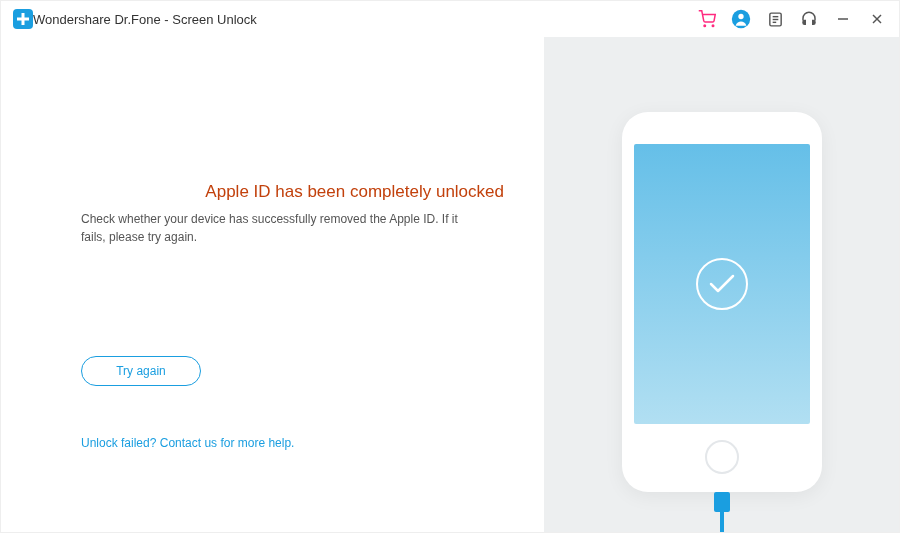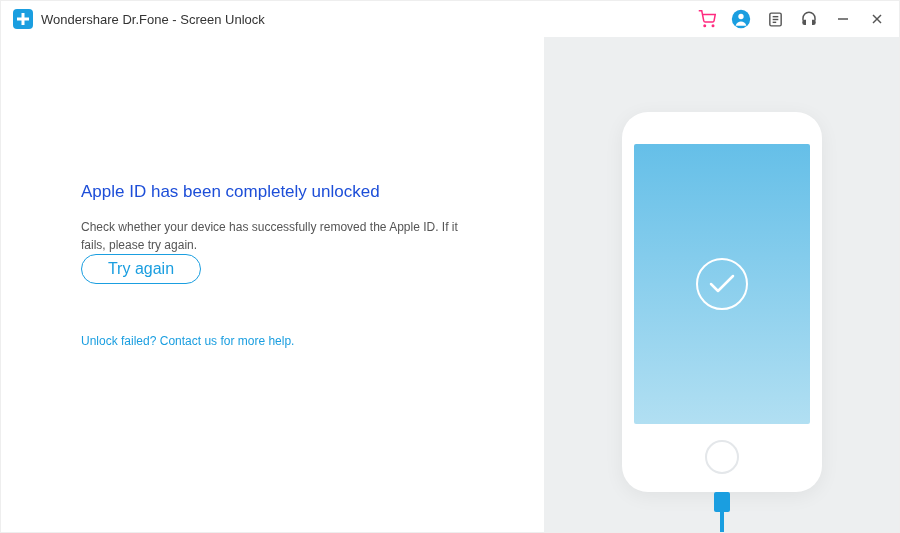--- a/index.html
+++ b/index.html
@@ -16,21 +16,21 @@
     background: #fff;
     border: 1px solid #eee;
     display: flex;
     flex-direction: column;
   }
   .titlebar {
     height: 36px;
     display: flex;
     align-items: center;
     padding: 0 12px;
-    gap: 8px;
+    gap: 0;
   }
   .app-logo {
     width: 20px;
     height: 20px;
     flex-shrink: 0;
   }
   .app-title {
     font-size: 13px;
     color: #333;
     flex-grow: 1;
@@ -54,42 +54,44 @@
     position: relative;
   }
   .left-pane {
     flex: 1;
     padding: 145px 40px 40px 80px;
     display: flex;
     flex-direction: column;
   }
   .heading {
     font-size: 17px;
-    color: #1d4ed8;
+    color: #c2410c;
     font-weight: 500;
-    margin-bottom: 16px;
+    margin-bottom: 8px;
+    text-align: right;
   }
   .subtext {
     font-size: 12px;
     color: #555;
     line-height: 1.5;
     max-width: 380px;
+    margin-bottom: 110px;
   }
   .button-row {
     display: flex;
     gap: 20px;
   }
   .btn {
     width: 120px;
     height: 30px;
     border-radius: 16px;
     border: 1px solid #1a9ee0;
     background: #fff;
     color: #1a9ee0;
-    font-size: 16px;
+    font-size: 12px;
     display: flex;
     align-items: center;
     justify-content: center;
     cursor: pointer;
   }
   .help-link {
     margin-top: 50px;
     font-size: 12px;
     color: #1a9ee0;
     cursor: pointer;

